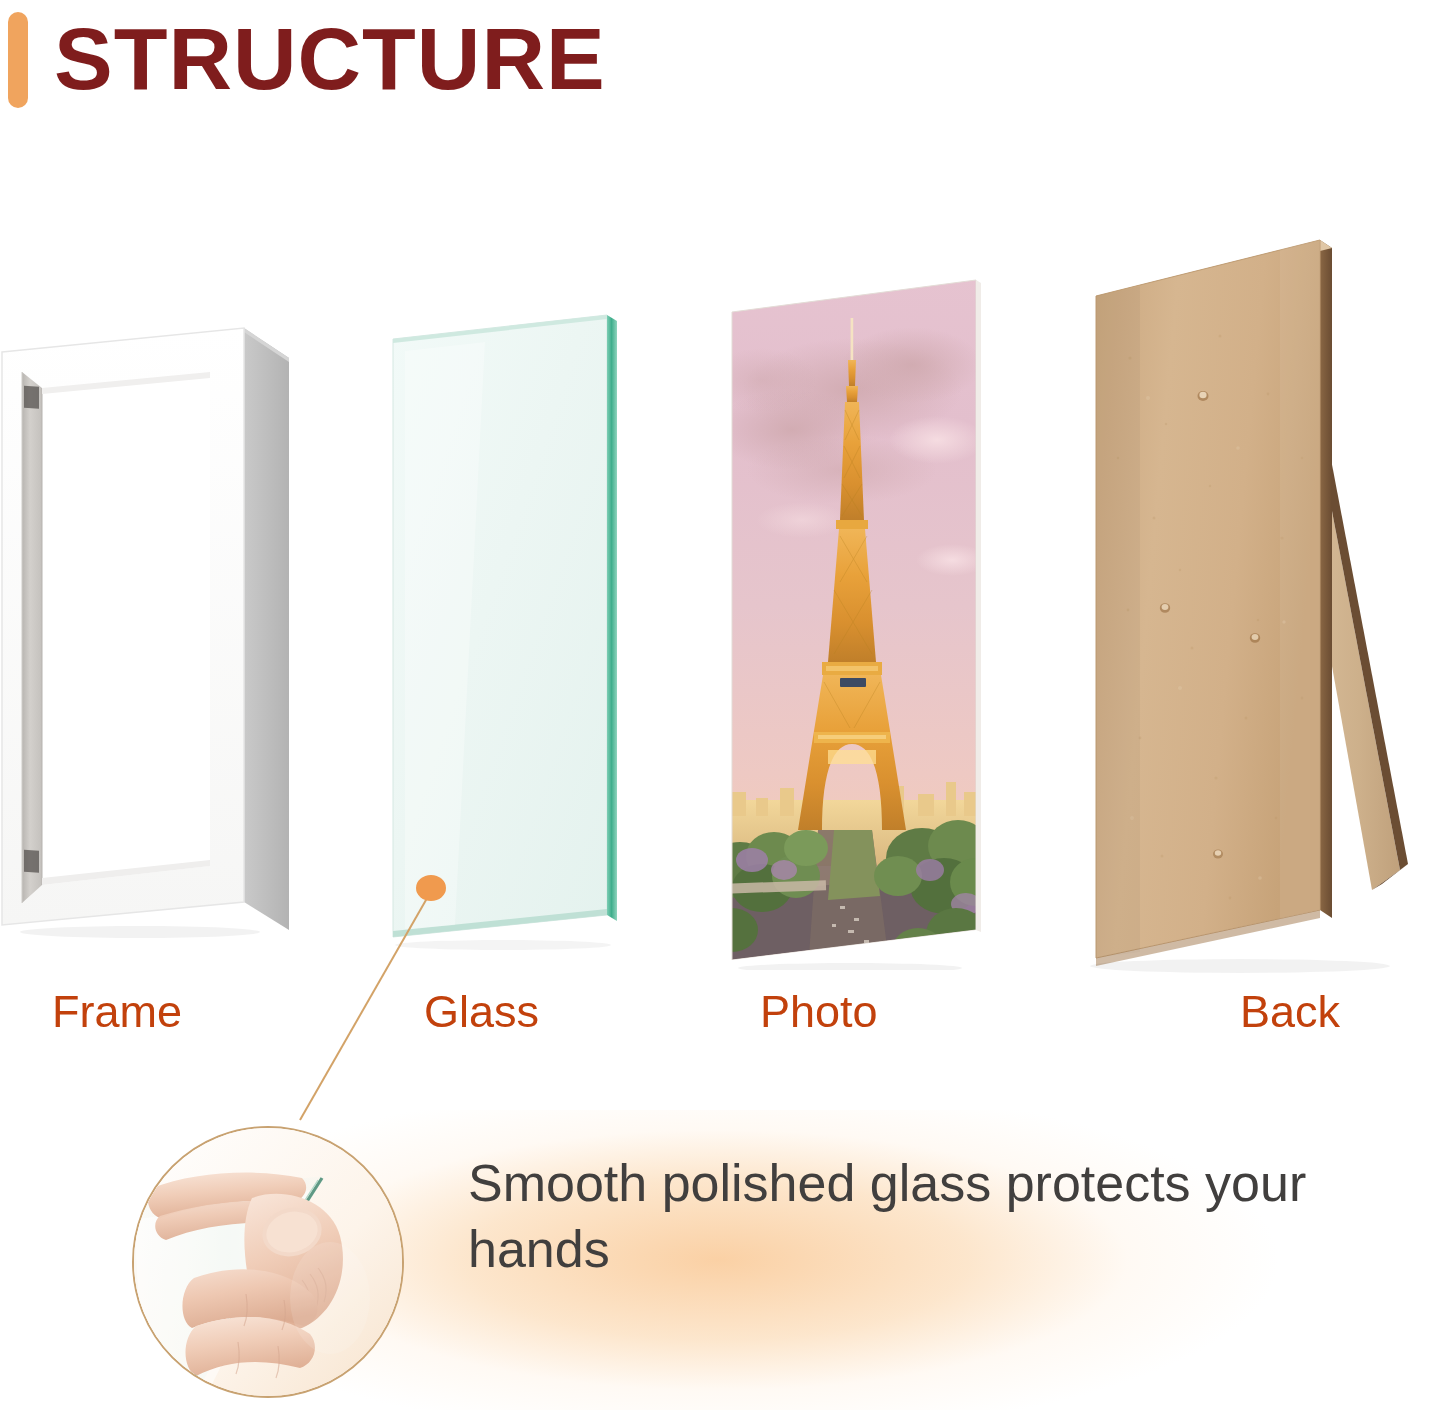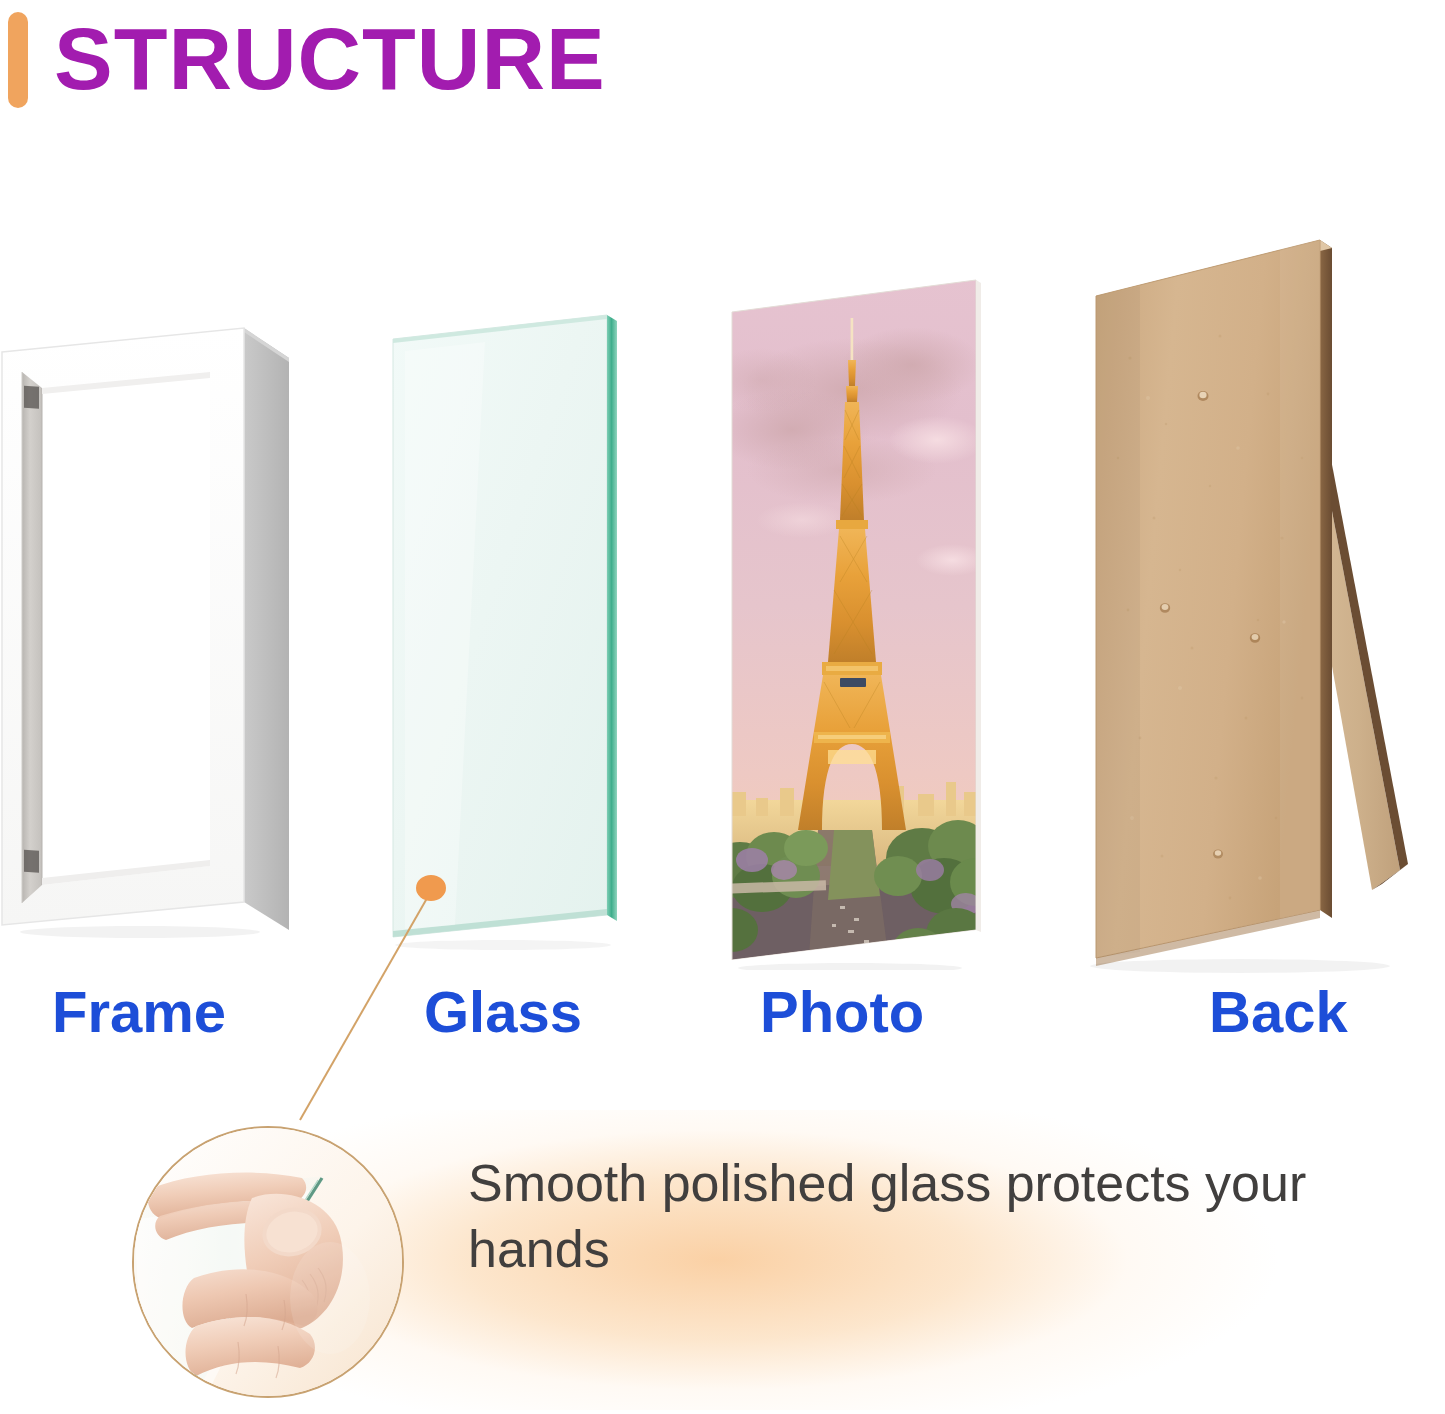--- a/index.html
+++ b/index.html
@@ -13,21 +13,21 @@
   
   #header { position: absolute; left: 0; top: 0; width: 1445px; height: 140px; }
   #accent-bar {
     position: absolute; left: 8px; top: 12px;
     width: 20px; height: 96px; border-radius: 10px;
     background: #f0a45e;
   }
   #page-title {
     position: absolute; left: 54px; top: 9px;
     font-size: 88px; font-weight: bold; letter-spacing: 1px;
-    color: #a21caf; line-height: 100px; white-space: nowrap;
+    color: #7f1d1d; line-height: 100px; white-space: nowrap;
   }
 
   
   #parts { position: absolute; left: 0; top: 200px; width: 1445px; height: 780px; }
 
   
   #frame-part { position: absolute; left: 0px; top: 110px; width: 310px; height: 640px; }
   .frame-svg { position: absolute; left: 0; top: 0; }
 
   
@@ -36,27 +36,27 @@
   
   #photo-part { position: absolute; left: 722px; top: 70px; width: 265px; height: 700px; }
 
   
   #back-part { position: absolute; left: 1070px; top: 18px; width: 360px; height: 760px; }
 
   
   #labels { position: absolute; left: 0; top: 985px; width: 1445px; height: 60px; }
   .part-label {
     position: absolute; top: 0;
-    font-size: 58px; font-weight: bold; color: #1d4ed8;
+    font-size: 45px; font-weight: normal; color: #c2410c;
     white-space: nowrap; line-height: 54px;
   }
   #label-frame { left: 52px; }
   #label-glass { left: 424px; }
   #label-photo { left: 760px; }
-  #label-back  { left: 1209px; }
+  #label-back  { left: 1240px; }
 
   
   #callout { position: absolute; left: 0; top: 1050px; width: 1400px; height: 364px; }
 
   #callout-glow {
     position: absolute; left: 300px; top: 60px; width: 1100px; height: 300px;
     background: radial-gradient(ellipse 60% 70% at 38% 50%,
                 rgba(250,206,160,0.95) 0%,
                 rgba(252,224,192,0.80) 38%,
                 rgba(255,243,230,0.45) 62%,

